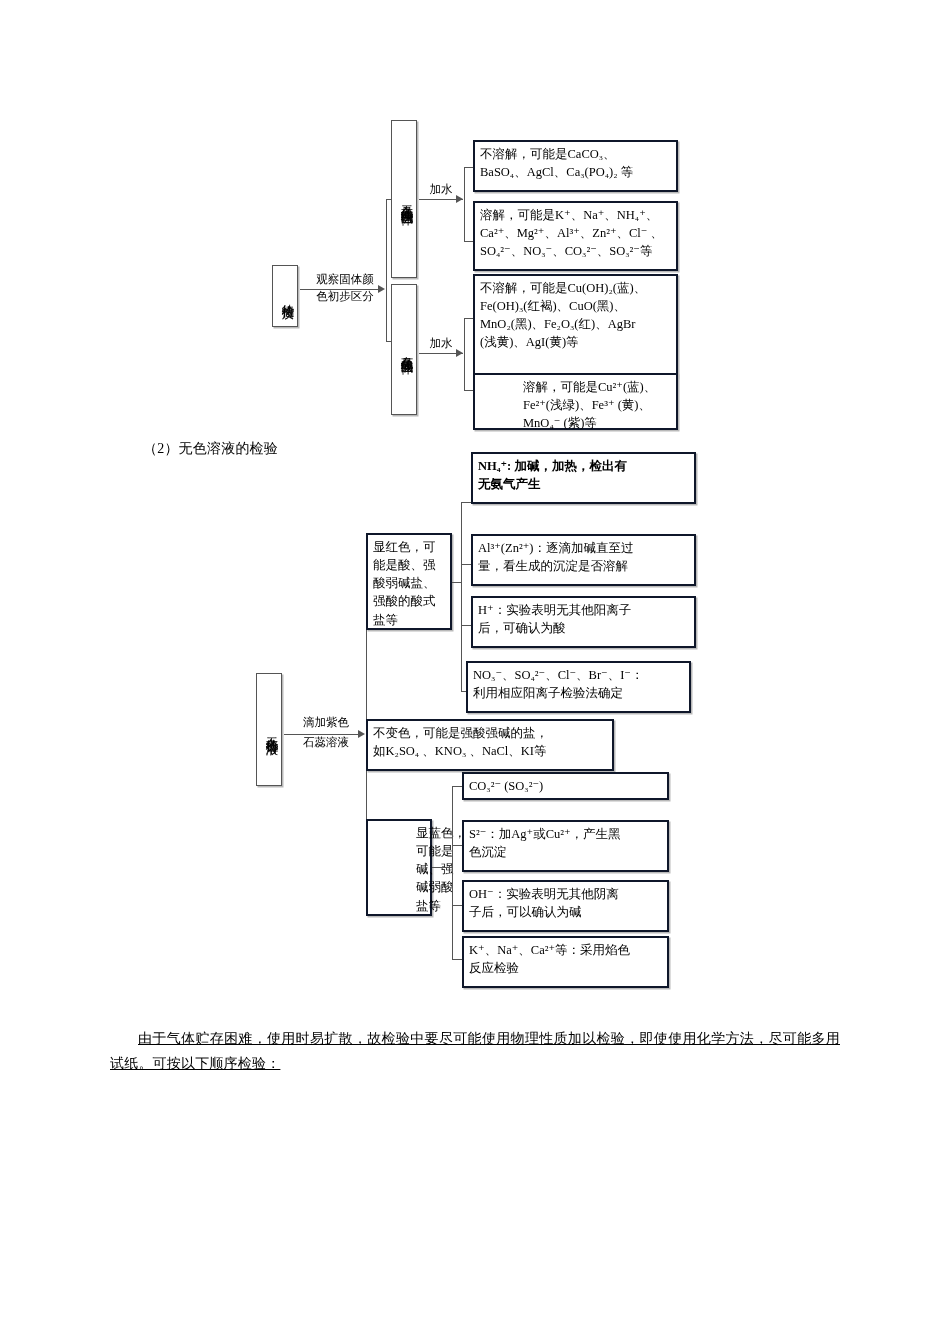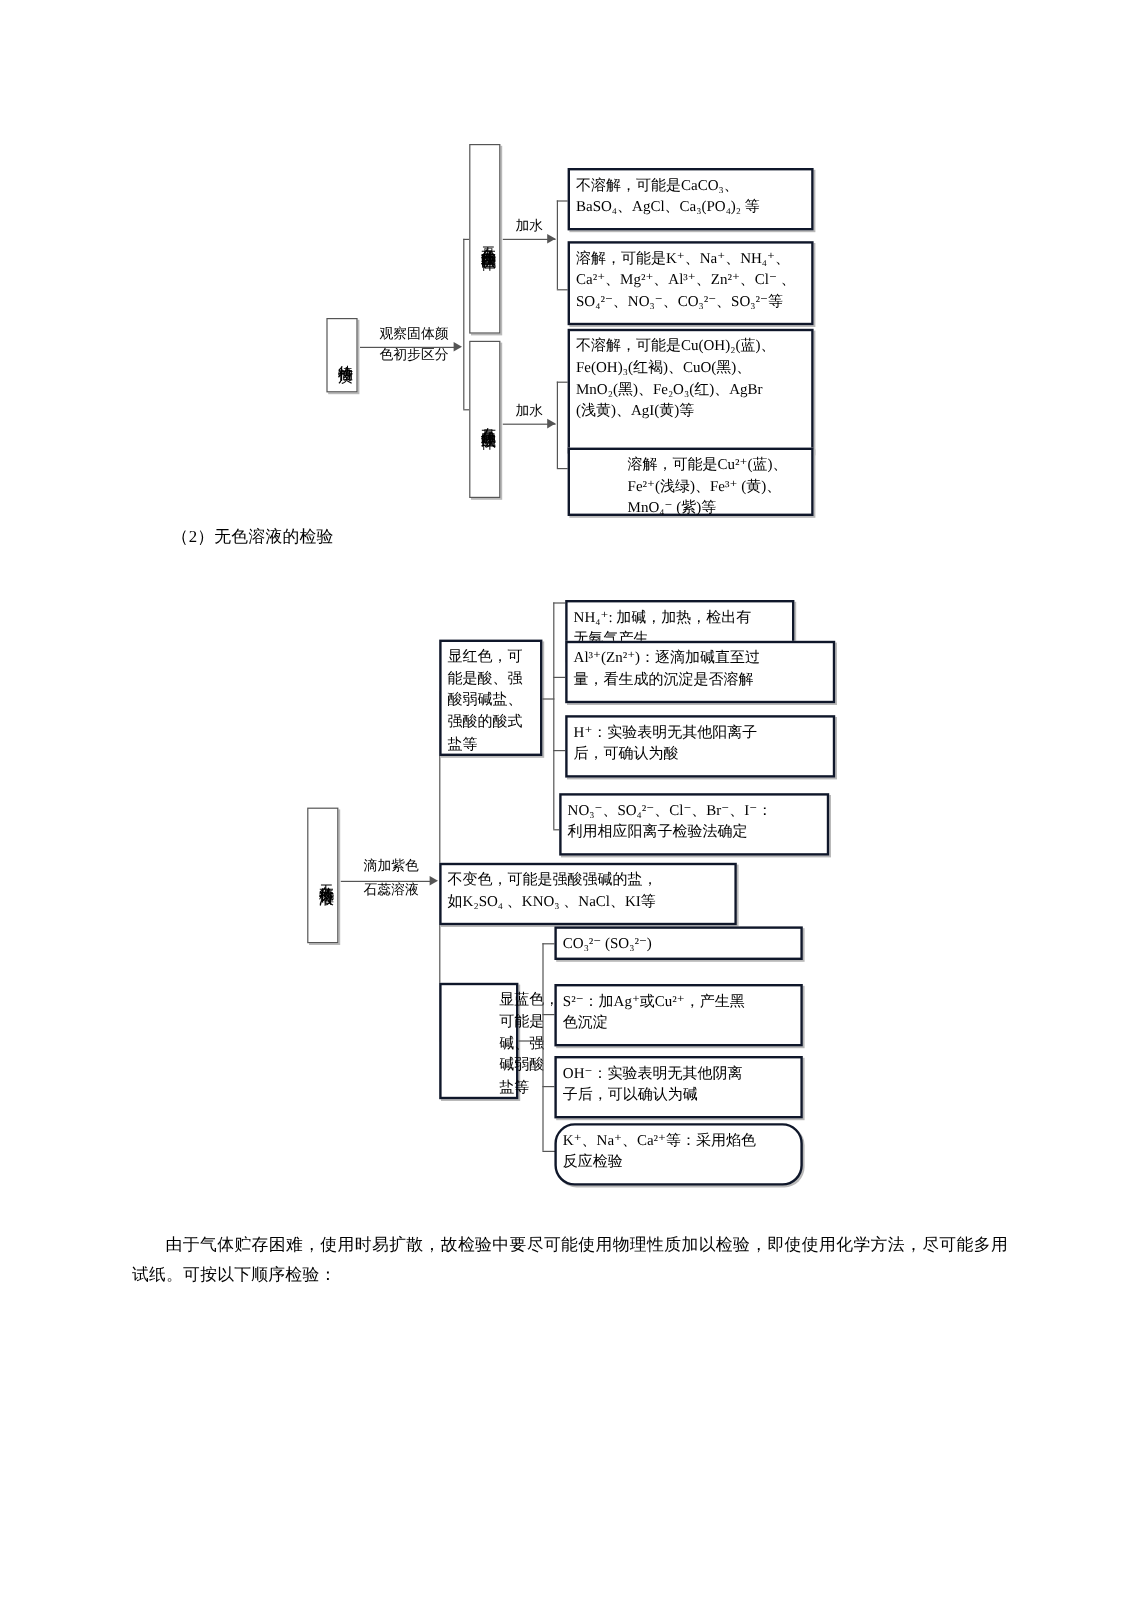--- a/index.html
+++ b/index.html
@@ -149,21 +149,21 @@
       <span class="ln">盐等</span>
     </div>
 
     <div class="vline" style="left:461px;top:502px;height:189px;"></div>
     <div class="hline" style="left:461px;top:502px;width:11px;"></div>
     <div class="hline" style="left:461px;top:564px;width:11px;"></div>
     <div class="hline" style="left:461px;top:625px;width:11px;"></div>
     <div class="hline" style="left:461px;top:691px;width:11px;"></div>
     <div class="hline" style="left:452px;top:582px;width:10px;"></div>
 
-    <div class="box shadow" style="left:471px;top:500px;width:191px;height:52px;">
+    <div class="box shadow" style="left:471px;top:452px;width:225px;height:52px;font-weight:bold;">
       <span class="ln">NH₄⁺: 加碱，加热，检出有</span>
       <span class="ln">无氨气产生</span>
     </div>
     <div class="box shadow" style="left:471px;top:534px;width:225px;height:52px;">
       <span class="ln">Al³⁺(Zn²⁺)：逐滴加碱直至过</span>
       <span class="ln">量，看生成的沉淀是否溶解</span>
     </div>
     <div class="box shadow" style="left:471px;top:596px;width:225px;height:52px;">
       <span class="ln">H⁺：实验表明无其他阳离子</span>
       <span class="ln">后，可确认为酸</span>
@@ -197,22 +197,22 @@
       <span class="ln">CO₃²⁻ (SO₃²⁻)</span>
     </div>
     <div class="box shadow" style="left:462px;top:820px;width:207px;height:52px;">
       <span class="ln">S²⁻：加Ag⁺或Cu²⁺，产生黑</span>
       <span class="ln">色沉淀</span>
     </div>
     <div class="box shadow" style="left:462px;top:880px;width:207px;height:52px;">
       <span class="ln">OH⁻：实验表明无其他阴离</span>
       <span class="ln">子后，可以确认为碱</span>
     </div>
-    <div class="box shadow" style="left:462px;top:936px;width:207px;height:52px;border-radius:17px;">
+    <div class="box shadow" style="left:462px;top:936px;width:207px;height:52px;">
       <span class="ln">K⁺、Na⁺、Ca²⁺等：采用焰色</span>
       <span class="ln">反应检验</span>
     </div>
   </div>
 
 
-  <div class="para indent" style="left:110px;top:1027px;width:730px;text-align:justify;">由于气体贮存困难，使用时易扩散，故检验中要尽可能使用物理性质加以检验，即使使用化学方法，尽可能多用试纸。可按以下顺序检验：</div>
+  <div class="para indent" style="left:110px;top:1027px;width:730px;text-align:justify;text-decoration:underline;">由于气体贮存困难，使用时易扩散，故检验中要尽可能使用物理性质加以检验，即使使用化学方法，尽可能多用试纸。可按以下顺序检验：</div>
 
 </div>
 
 </body></html>

